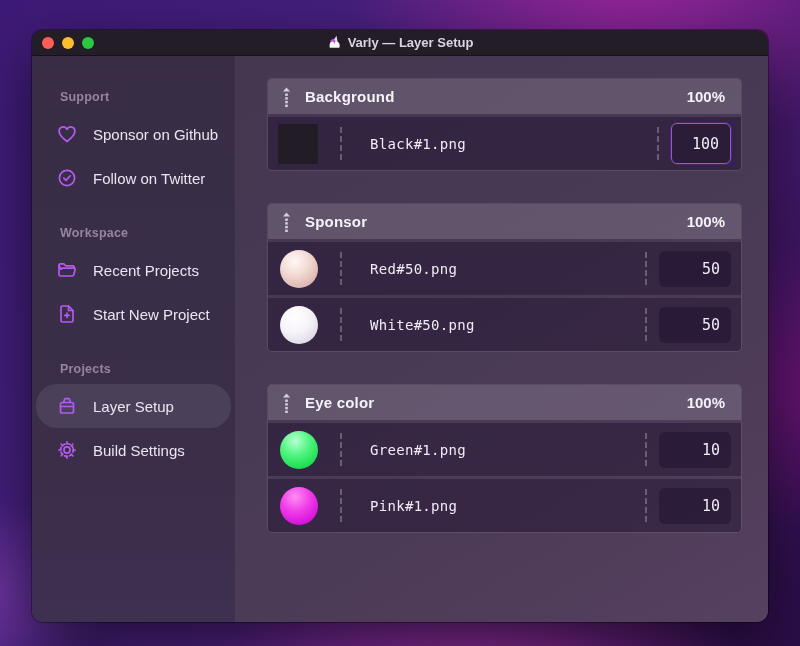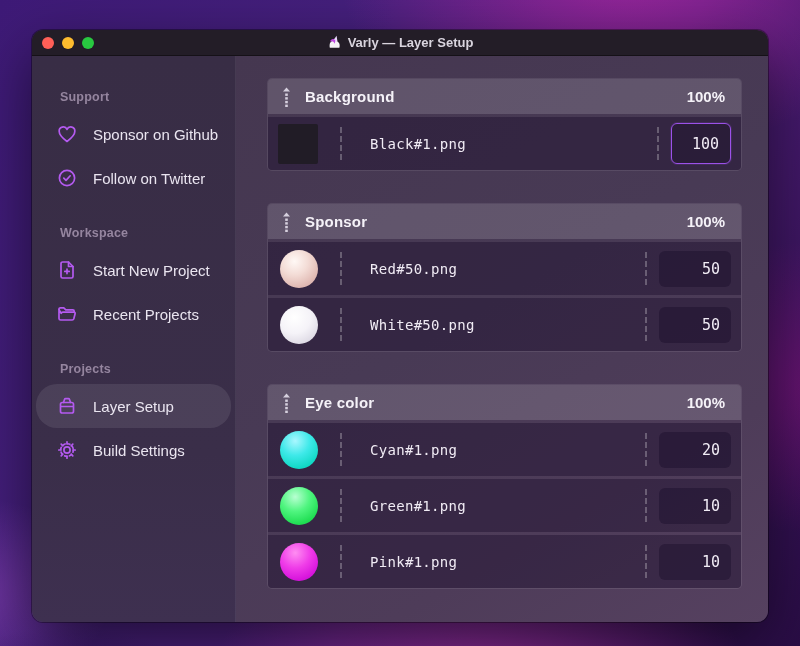--- a/index.html
+++ b/index.html
@@ -161,36 +161,36 @@
             </svg>
         </span>
         <span>Follow on Twitter</span>
       </div>
 
       <div class="section-label later">Workspace</div>
 
       <div class="side-item">
         <span class="side-icon">
           <svg viewBox="0 0 22 22" fill="none" stroke="currentColor" stroke-width="1.7" stroke-linecap="round" stroke-linejoin="round">
+              <path d="M3 6.2 a1.4 1.4 0 0 1 1.4-1.4 h3.4 l2 2 h7 a1.4 1.4 0 0 1 1.4 1.4 v0.8"></path>
+              <path d="M3 6.8 v8.6 a1.6 1.6 0 0 0 1.6 1.6 h11.6 a1.7 1.7 0 0 0 1.6-1.2 l1.3-5 a1.3 1.3 0 0 0-1.3-1.7 h-11 a1.7 1.7 0 0 0-1.6 1.2 Z"></path>
+            </svg>
+        </span>
+        <span>Recent Projects</span>
+      </div>
+
+      <div class="side-item">
+        <span class="side-icon">
+          <svg viewBox="0 0 22 22" fill="none" stroke="currentColor" stroke-width="1.7" stroke-linecap="round" stroke-linejoin="round">
               <path d="M12.5 3 H6.6 A1.6 1.6 0 0 0 5 4.6 v12.8 A1.6 1.6 0 0 0 6.6 19 h8.8 A1.6 1.6 0 0 0 17 17.4 V7.5 Z"></path>
               <path d="M12.5 3 V7.5 H17"></path>
               <path d="M11 10.2 v4.4 M8.8 12.4 h4.4"></path>
             </svg>
         </span>
         <span>Start New Project</span>
-      </div>
-
-      <div class="side-item">
-        <span class="side-icon">
-          <svg viewBox="0 0 22 22" fill="none" stroke="currentColor" stroke-width="1.7" stroke-linecap="round" stroke-linejoin="round">
-              <path d="M3 6.2 a1.4 1.4 0 0 1 1.4-1.4 h3.4 l2 2 h7 a1.4 1.4 0 0 1 1.4 1.4 v0.8"></path>
-              <path d="M3 6.8 v8.6 a1.6 1.6 0 0 0 1.6 1.6 h11.6 a1.7 1.7 0 0 0 1.6-1.2 l1.3-5 a1.3 1.3 0 0 0-1.3-1.7 h-11 a1.7 1.7 0 0 0-1.6 1.2 Z"></path>
-            </svg>
-        </span>
-        <span>Recent Projects</span>
       </div>
 
       <div class="section-label later">Projects</div>
 
       <div class="side-item active">
         <span class="side-icon">
           <svg viewBox="0 0 22 22" fill="none" stroke="currentColor" stroke-width="1.7" stroke-linecap="round" stroke-linejoin="round">
               <path d="M7.5 7.5 l1-3 a1.2 1.2 0 0 1 1.1-0.8 h2.8 a1.2 1.2 0 0 1 1.1 0.8 l1 3"></path>
               <rect x="4.5" y="7.5" width="13" height="10.5" rx="1.8"></rect>
               <path d="M5 11.5 h12"></path>
@@ -279,28 +279,20 @@
                 <rect x="4.2" y="6.5" width="2.6" height="2.4"></rect>
                 <rect x="4.2" y="10.2" width="2.6" height="2.4"></rect>
                 <rect x="4.2" y="13.9" width="2.6" height="2.4"></rect>
                 <rect x="4.2" y="17.6" width="2.6" height="2.4"></rect>
               </svg>
           </span>
           <span class="g-name">Eye color</span>
           <span class="g-weight">100%</span>
         </header>
         <div class="row">
-          <span class="thumb sphere sphere-cyan"></span>
-          <span class="vsep left"></span>
-          <span class="fname">Cyan#1.png</span>
-          <span class="spacer"></span>
-          <span class="vsep right"></span>
-          <input class="val" type="text" value="20" style="">
-        </div>
-        <div class="row">
           <span class="thumb sphere sphere-green"></span>
           <span class="vsep left"></span>
           <span class="fname">Green#1.png</span>
           <span class="spacer"></span>
           <span class="vsep right"></span>
           <input class="val" type="text" value="10" style="">
         </div>
         <div class="row">
           <span class="thumb sphere sphere-pink"></span>
           <span class="vsep left"></span>

